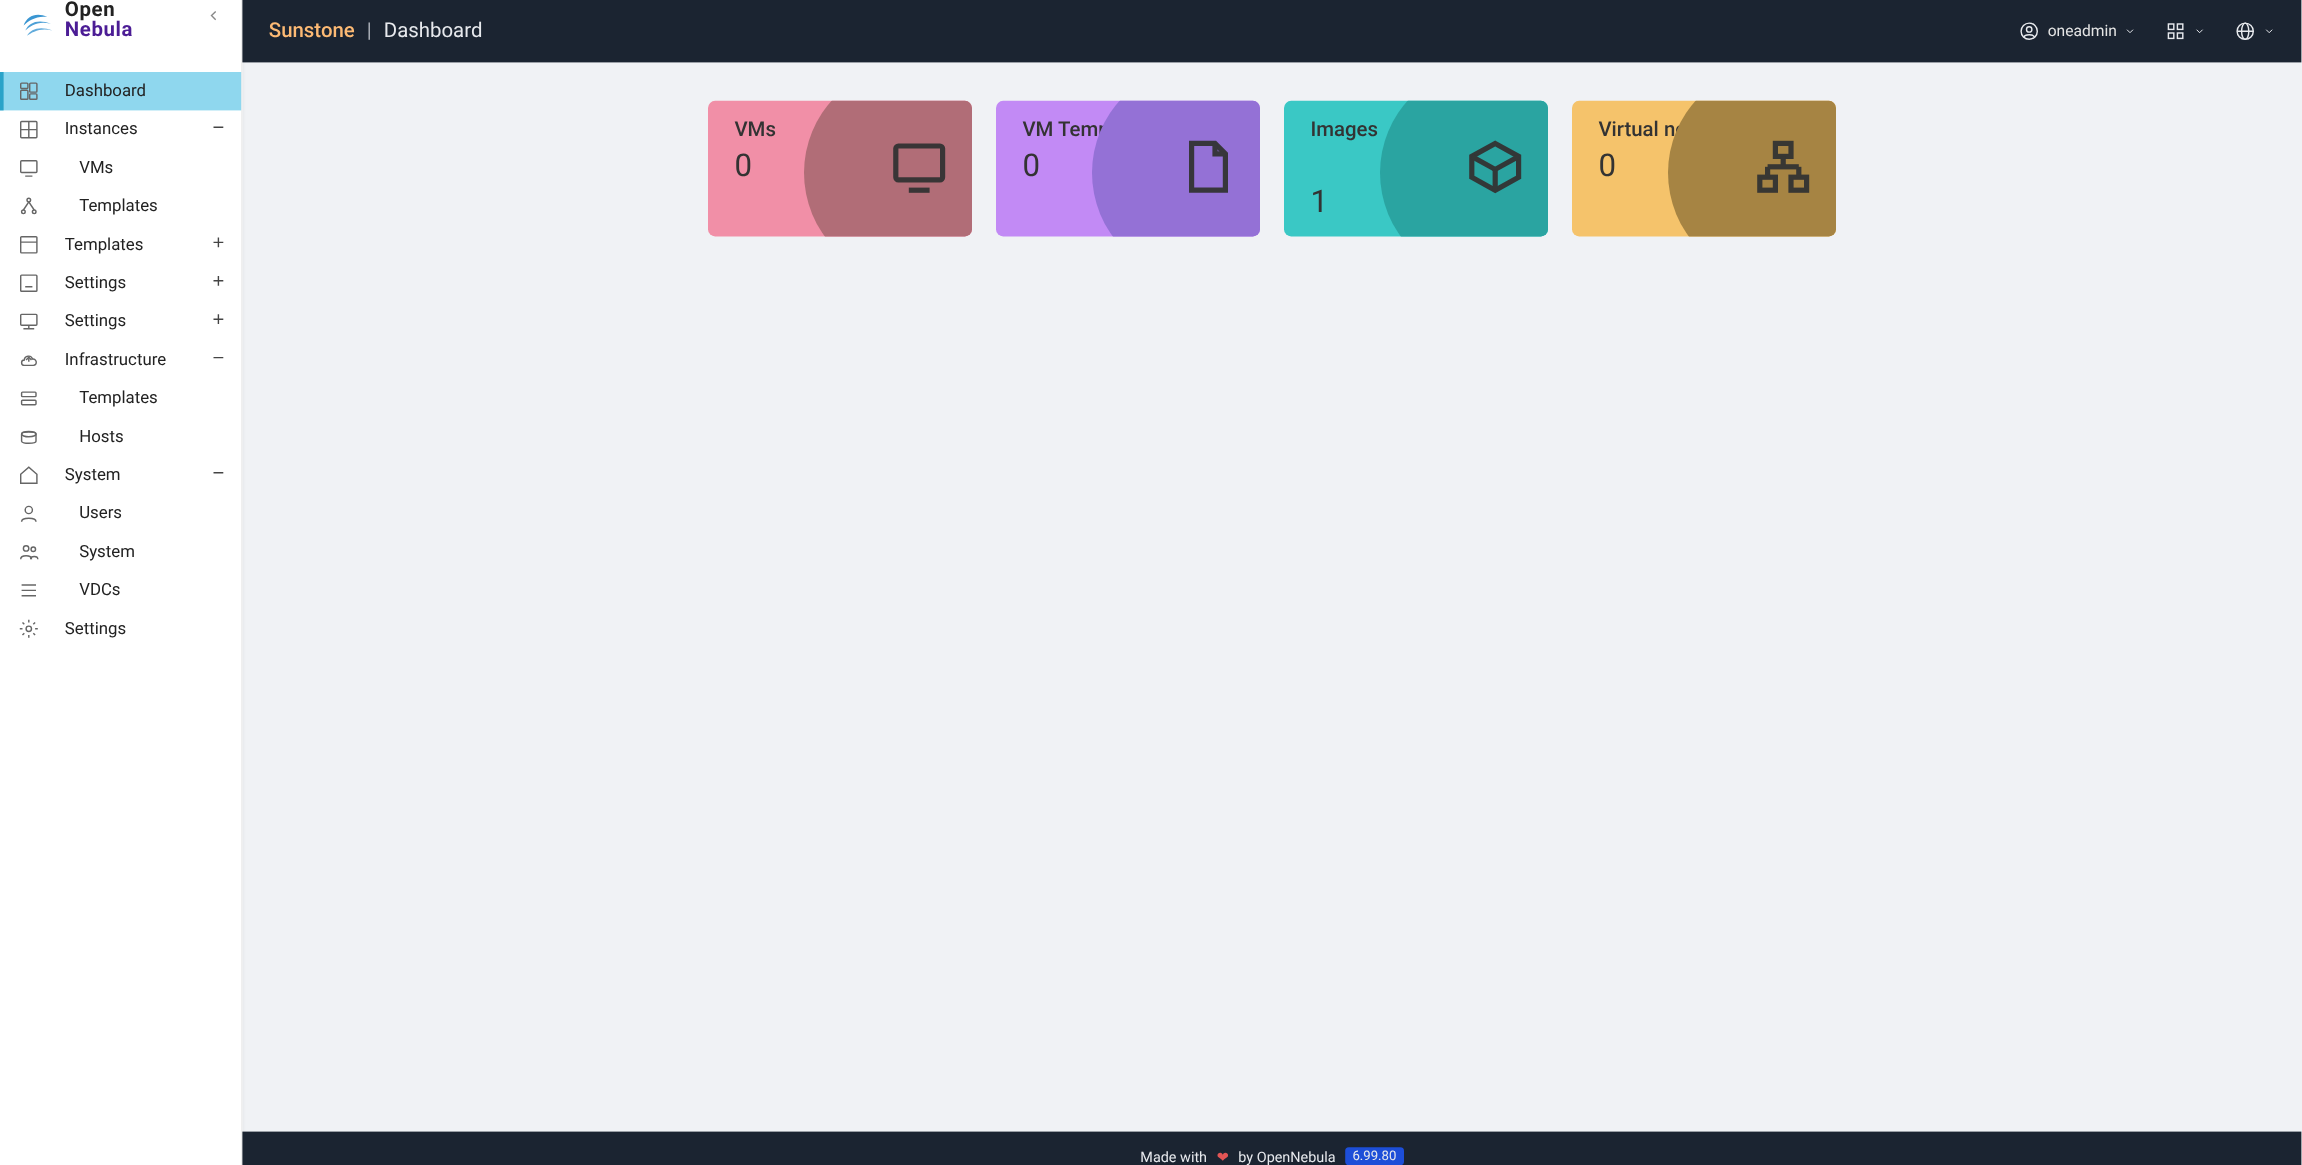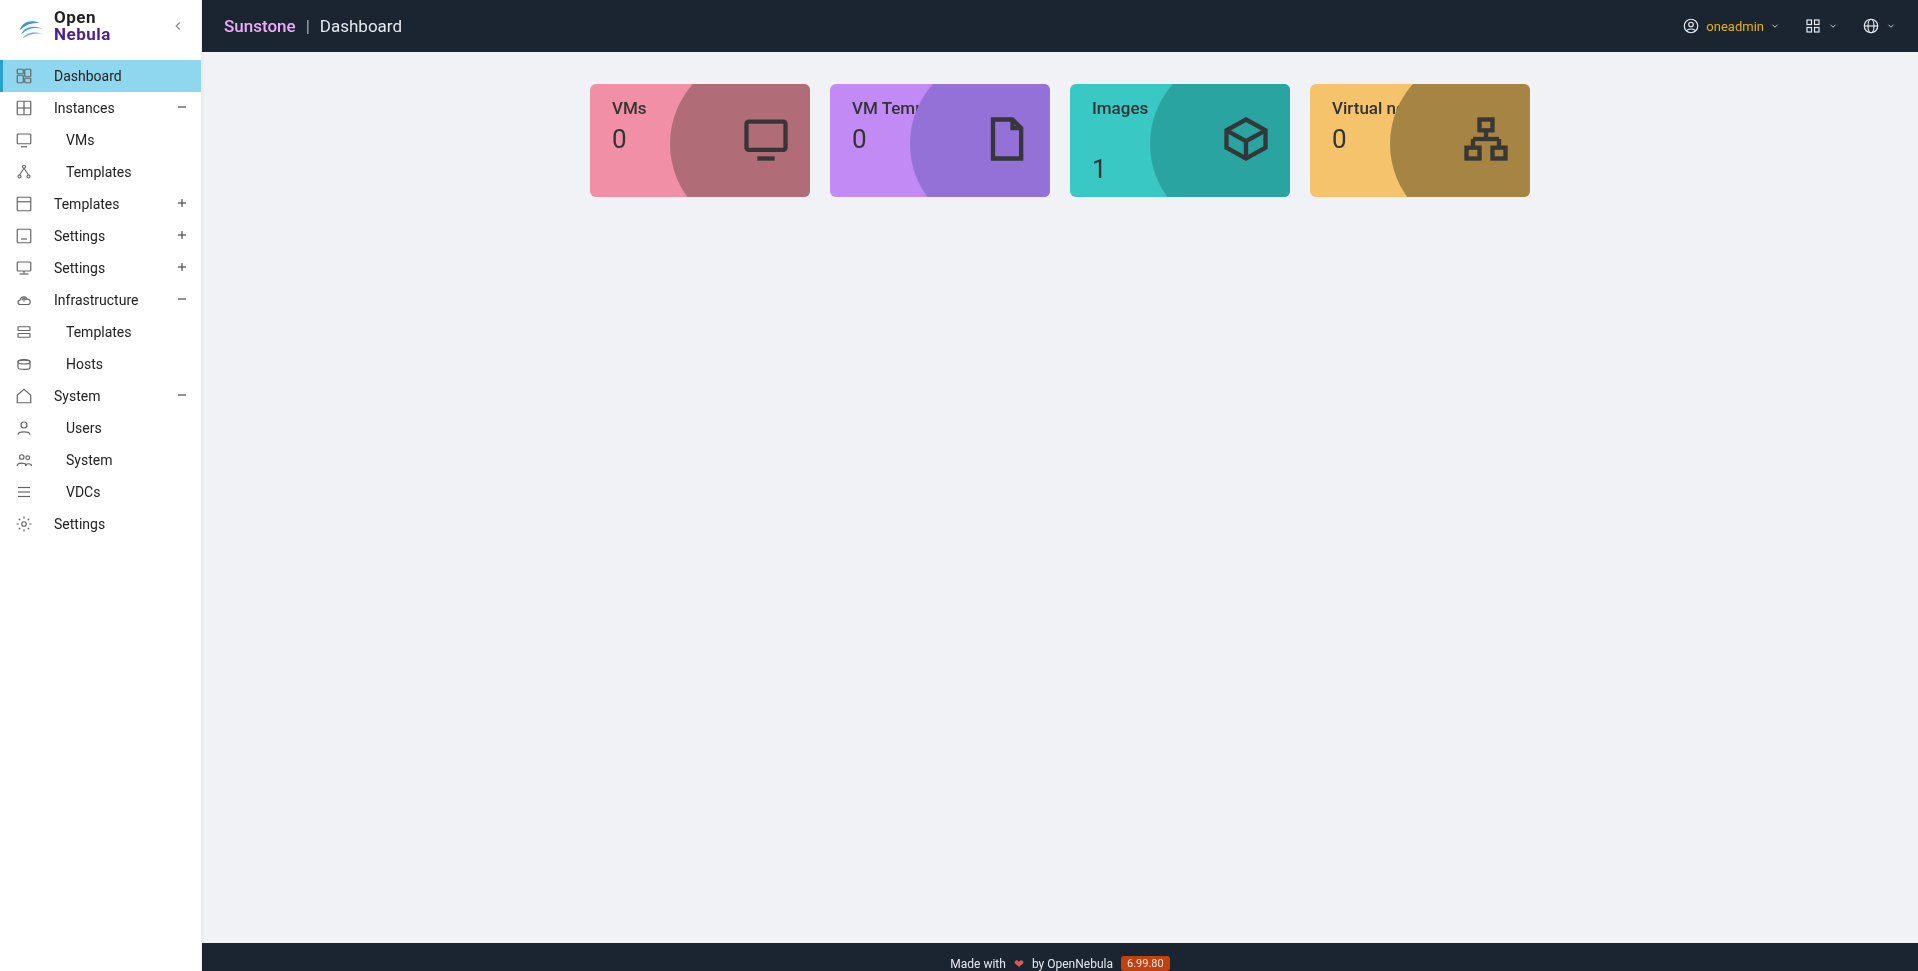--- a/index.html
+++ b/index.html
@@ -1,21 +1,21 @@
 <!DOCTYPE html>
 <html><head>
 <meta charset="utf-8">
 <style>
   * { box-sizing: border-box; margin: 0; padding: 0; }
   html, body { width: 100%; height: 100%; font-family: -apple-system, BlinkMacSystemFont, "Segoe UI", Roboto, "Helvetica Neue", Arial, sans-serif; background: #f0f2f5; color: #222; }
   body { display: flex; }
 
   
   .sidebar { width: 202px; flex: 0 0 202px; background: #fff; border-right: 1px solid #ececec; display: flex; flex-direction: column; height: 100vh; box-shadow: 1px 0 2px rgba(0,0,0,0.04); }
-  .sidebar-logo { height: 52px; display: flex; align-items: center; justify-content: space-between; padding: 0 10px 0 14px; }
+  .sidebar-logo { height: 52px; display: flex; align-items: flex-start; justify-content: space-between; padding: 0 10px 0 14px; }
   .logo-wrap { display: flex; align-items: center; gap: 6px; }
   .logo-text { display: flex; flex-direction: column; line-height: 1; font-weight: 700; }
   .logo-text .open { font-size: 17px; color: #222; letter-spacing: 0.5px; }
   .logo-text .nebula { font-size: 17px; color: #4c1d95; letter-spacing: 0.5px; }
   .collapse-btn { width: 26px; height: 26px; display: flex; align-items: center; justify-content: center; color: #888; cursor: pointer; }
   .collapse-btn svg { width: 14px; height: 14px; }
 
   .nav { padding-top: 8px; }
   .nav-item, .nav-sub { display: flex; align-items: center; height: 32px; padding: 0 12px; font-size: 14px; color: #222; cursor: pointer; position: relative; }
   .nav-item .nav-icon, .nav-sub .nav-icon { width: 24px; display: flex; align-items: center; justify-content: center; color: #666; flex-shrink: 0; }
@@ -23,25 +23,25 @@
   .nav-item .label, .nav-sub .label { margin-left: 18px; }
   .nav-sub .label { margin-left: 30px; }
   .nav-item .expander { margin-left: auto; color: #444; }
   .nav-item .expander svg { width: 14px; height: 14px; stroke: #444; stroke-width: 2; }
   .nav-item.active { background: #8fd7ee; border-left: 3px solid #2aa3c9; padding-left: 9px; }
 
   
   .main { flex: 1; display: flex; flex-direction: column; height: 100vh; }
   .topbar { height: 52px; background: #1b2431; display: flex; align-items: center; padding: 0 22px; color: #cfd3da; }
   .breadcrumb { display: flex; align-items: center; gap: 10px; font-size: 17px; }
-  .breadcrumb .app { color: #f0abfc; font-weight: 500; }
+  .breadcrumb .app { color: #fdba74; font-weight: 500; }
   .breadcrumb .sep { color: #a7acb5; }
   .breadcrumb .page { color: #e7e9ed; }
   .top-actions { margin-left: auto; display: flex; align-items: center; gap: 24px; }
-  .top-action { display: flex; align-items: center; gap: 6px; color: #eab308; font-size: 13px; cursor: pointer; }
+  .top-action { display: flex; align-items: center; gap: 6px; color: #e5e5e5; font-size: 13px; cursor: pointer; }
   .top-action svg { width: 18px; height: 18px; stroke: #e7e9ed; fill: none; stroke-width: 1.6; }
   .top-action .chev { width: 10px; height: 10px; }
 
   
   .content { flex: 1; padding: 32px 30px; overflow: auto; }
   .card-row { display: flex; gap: 20px; max-width: 940px; margin: 0 auto; }
   .card { flex: 1; height: 113px; border-radius: 6px; position: relative; overflow: hidden; padding: 14px 22px; color: #333; display: flex; flex-direction: column; justify-content: flex-start; }
   .card .title { color: #333; font-size: 17px; font-weight: 500; }
   .card .value { font-size: 26px; font-weight: 400; margin-top: 6px; color: #333; }
   .card .blob { position: absolute; right: -40px; top: -30px; width: 180px; height: 180px; border-radius: 50%; opacity: 1; }
@@ -53,21 +53,21 @@
   .card.tmpl     { background: #c28af5; }
   .card.tmpl .blob { background: #9471d6; }
   .card.img      { background: #3ac8c5; gap: 30px; }
   .card.img .blob { background: #2aa4a1; }
   .card.net      { background: #f5c36b; }
   .card.net .blob { background: #a68443; }
 
   
   .footer { height: 28px; background: #1b2431; color: #e7e9ed; display: flex; align-items: flex-end; justify-content: center; font-size: 12px; gap: 8px; }
   .footer .heart { color: #e25555; }
-  .footer .badge { background: #c2410c; padding: 1px 6px; border-radius: 3px; font-size: 11px; }
+  .footer .badge { background: #1d4ed8; padding: 1px 6px; border-radius: 3px; font-size: 11px; }
 </style>
 </head>
 <body>
 
 <aside class="sidebar">
   <div class="sidebar-logo">
     <div class="logo-wrap">
       <svg width="34" height="34" viewBox="0 0 24 24">
         <path d="M4 15 C6 9 12 7 18 10 C12 9 7 12 4 15 Z" fill="#3a96d2"></path>
         <path d="M5 18 C7 13 13 11 20 14 C13 12 8 15 5 18 Z" fill="#3a96d2" opacity="0.9"></path>

